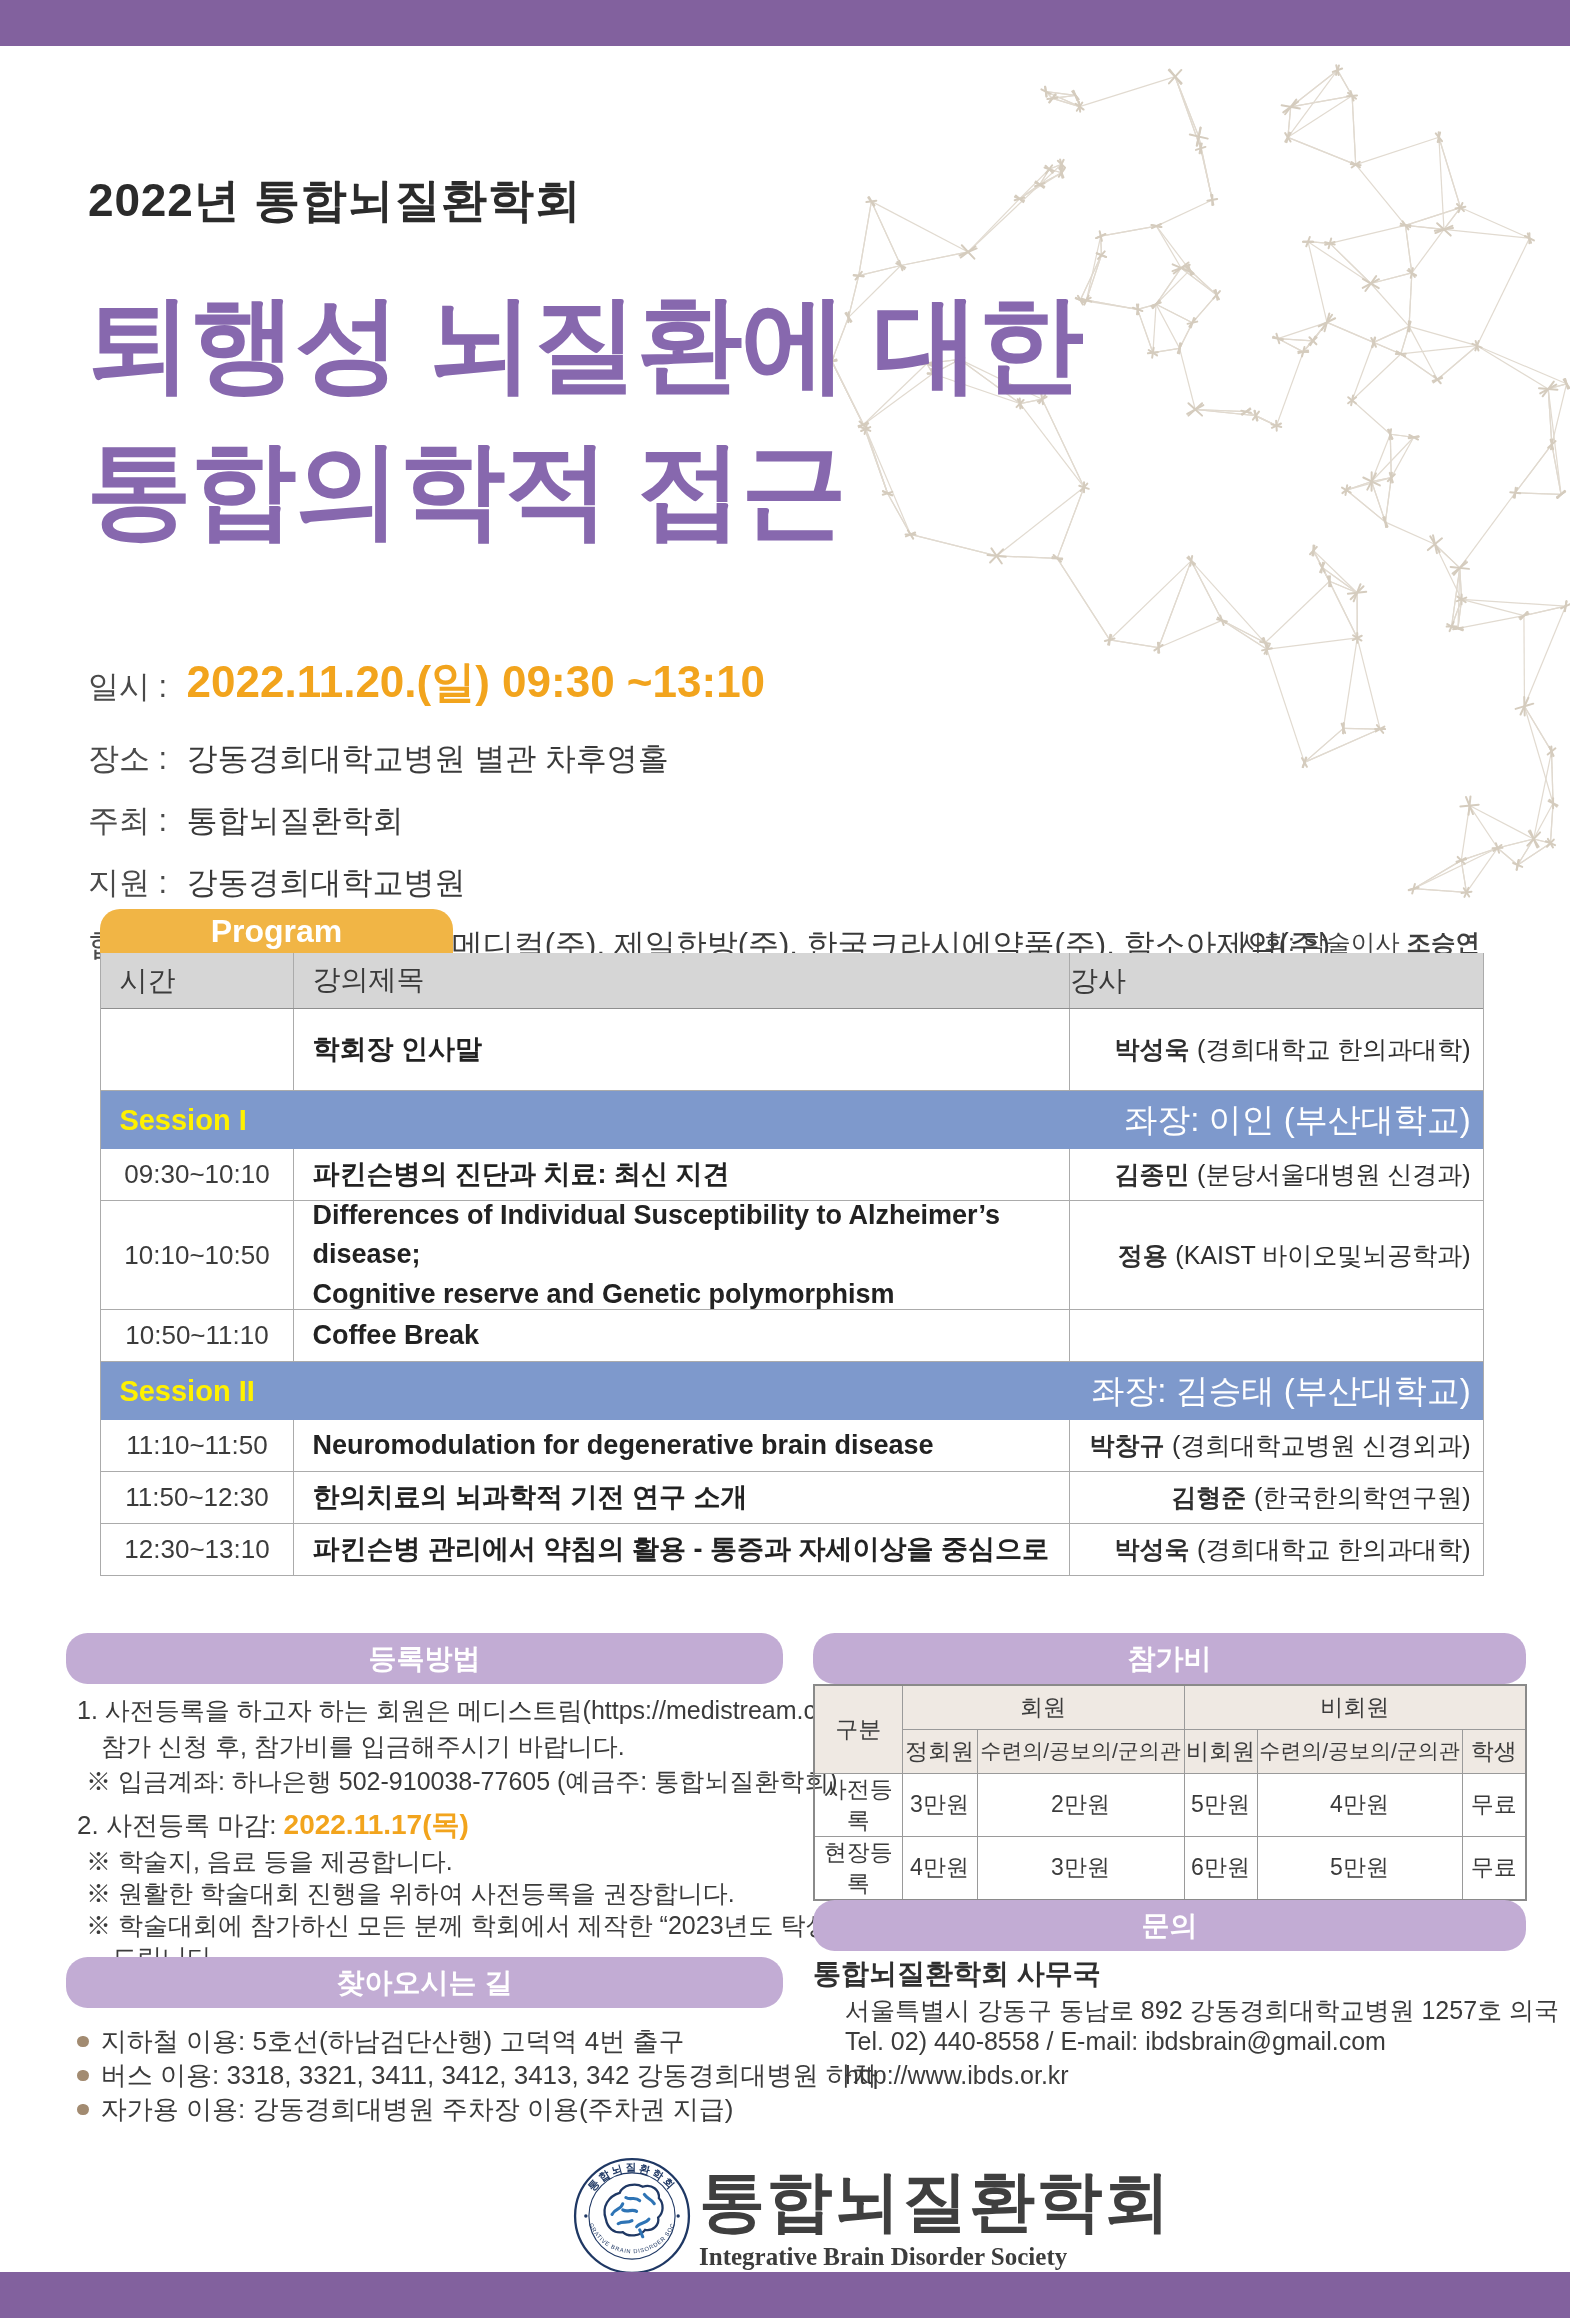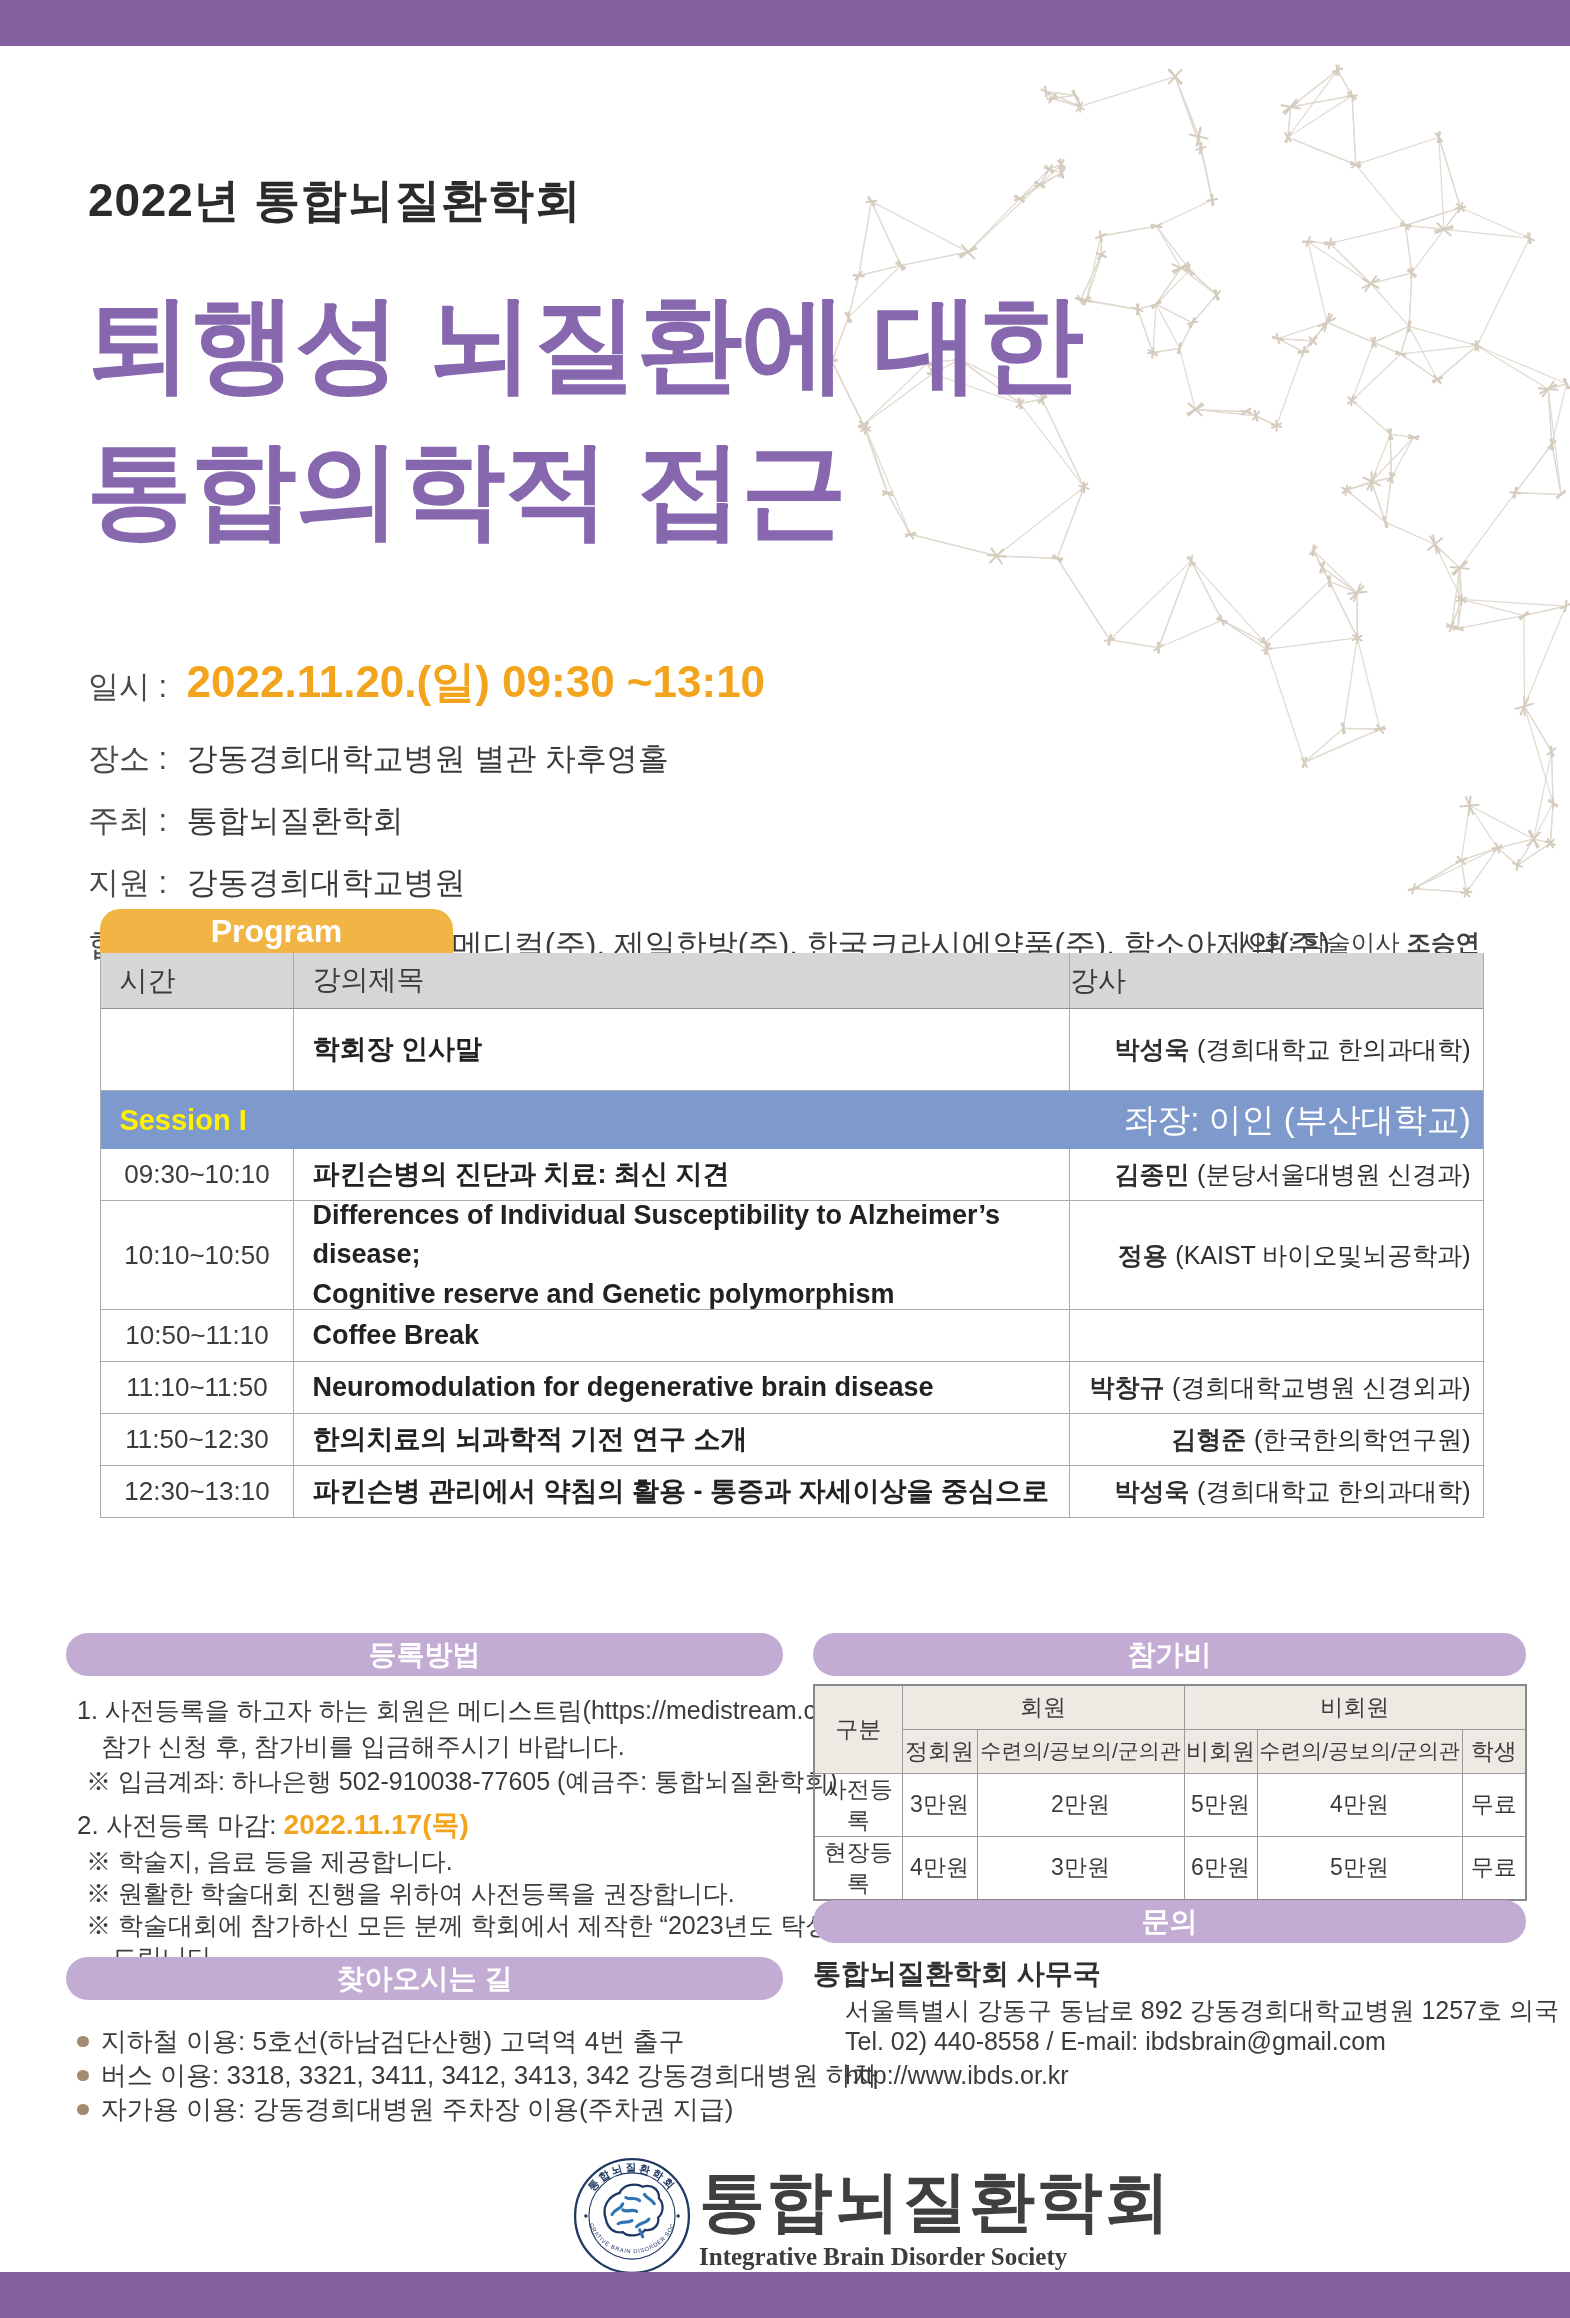--- a/index.html
+++ b/index.html
@@ -50,21 +50,21 @@
   .prow.body { background:#ffffff; border-bottom:1.5px solid #ABABAB; }
   .kbold { font-weight:bold; }
   .ebold { font-weight:600; }
   .prow.session { background:#7E99CC; align-items:center; justify-content:space-between;
                   padding:0 12.3px 0 18.4px; border-bottom:0; }
   .sess-label { color:#FFF100; font-size:29px; font-weight:bold; }
   .sess-chair { color:#ffffff; font-size:33px; }
   .h82{height:82px} .h78{height:52px} .h142{height:109px} .h76{height:58px}
 
   
-  .pill { height:43px; background:#C2ACD4; border-radius:21.5px; display:flex; align-items:center;
+  .pill { height:51px; background:#C2ACD4; border-radius:21.5px; display:flex; align-items:center;
           justify-content:center; color:#ffffff; font-size:28px; font-weight:bold; }
   .pill-reg  { left:66px;  top:1633px; width:717px; }
   .pill-dir  { left:66px;  top:1957px; width:717px; }
   .pill-fee  { left:813px; top:1633px; width:713px; }
   .pill-cont { left:813px; top:1900px; width:713px; }
 
   
   .regline { left:77px; font-size:25px; color:#3b3b3b; }
   .r1{top:1694px} .r2{top:1730px; left:101px} .r3{top:1765px; left:86px}
   .r4{top:1806px; font-size:26px}
@@ -876,20 +876,24 @@
 
   <div class="prow body h78">
     <div class="c-time">10:50~11:10</div>
     <div class="c-title ebold">Coffee Break</div>
     <div class="c-spk">
       <span class="spk-name"></span>
       <span></span>
     </div>
   </div>
 
+  <div class="prow session h76">
+    <div class="sess-label">Session II</div>
+    <div class="sess-chair">좌장: 김승태 (부산대학교)</div>
+  </div>
 
   <div class="prow body h78">
     <div class="c-time">11:10~11:50</div>
     <div class="c-title ebold">Neuromodulation for degenerative brain disease</div>
     <div class="c-spk">
       <span class="spk-name">박창규</span>
       <span>(경희대학교병원 신경외과)</span>
     </div>
   </div>
 

